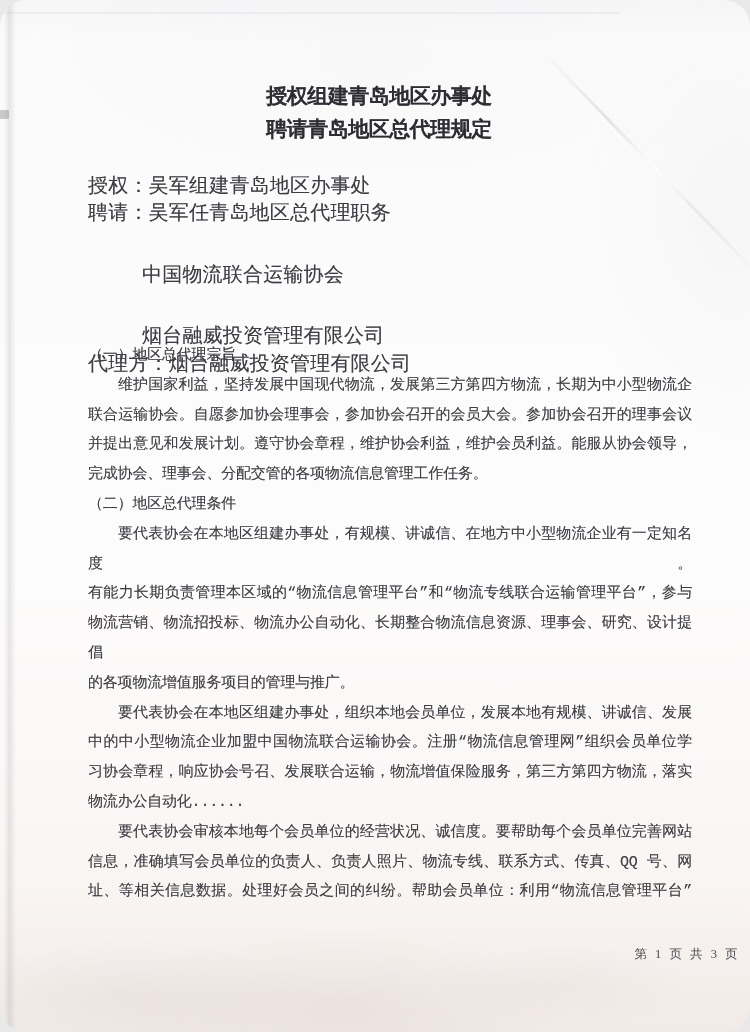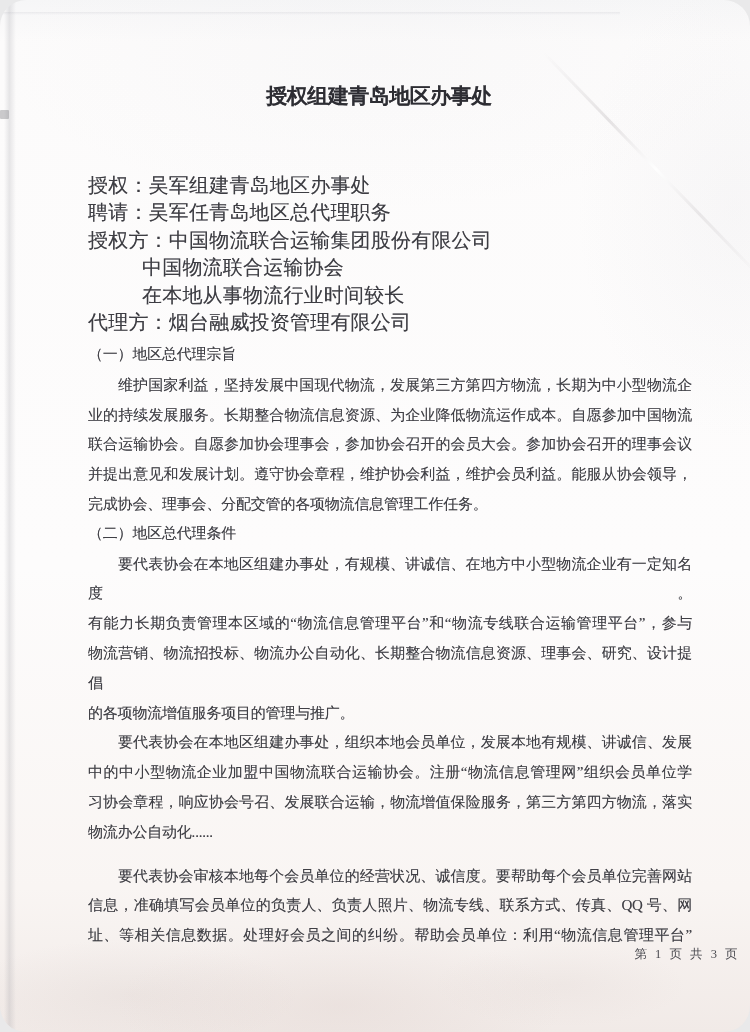--- a/index.html
+++ b/index.html
@@ -47,66 +47,65 @@
     font-size: 21px; line-height: 33px; font-weight: 700;
     letter-spacing: -0.5px; color: #2d2d33;
     text-shadow: 0 0 0.5px rgba(45,45,51,0.55);
   }
   .preamble {
     position: absolute; top: 172px; left: 88px; right: 40px;
     font-size: 20px; line-height: 27.4px;
     color: #3d3d43; letter-spacing: 0.2px;
     text-shadow: 0 0 0.4px rgba(61,61,67,0.45);
   }
-  .preamble .cont { padding-left: 54px; }
+  .preamble .cont { padding-left: 54px; margin-top: 34px; }
   .doc-body {
     position: absolute; top: 341px; left: 88px; width: 604px;
     font-size: 15px; line-height: 29.8px;
     letter-spacing: -0.2px; color: #3f3f45;
     text-shadow: 0 0 0.4px rgba(63,63,69,0.45);
   }
   .doc-body .heading { text-align: left; font-family: Liberation Mono, monospace; }
-  .doc-body .line { text-align: justify; text-align-last: justify; }
+  .doc-body .line { text-align: justify; text-align-last: justify; font-family: Liberation Mono, monospace; }
   .doc-body .line.last { text-align-last: left; }
   .doc-body .indent { text-indent: 2em; }
-  .doc-body .gap { margin-top: 14px; }
+  .doc-body .gap { }
   .footer {
     position: absolute; top: 946px; left: 0; width: 740px;
     text-align: right;
     font-size: 12.5px; letter-spacing: 2.5px; color: #4a4a50;
   }
 </style>
 </head>
 <body>
 
 <div class="page">
 
   <div class="edge-left"></div>
   <div class="edge-notch"></div>
   <div class="edge-top"></div>
   <div class="crease"></div>
 
   <div class="title-block">
     <div>授权组建青岛地区办事处</div>
+    <div>聘请青岛地区总代理规定</div>
   </div>
 
   <div class="preamble">
     <div class="pline">授权：吴军组建青岛地区办事处</div>
     <div class="pline">聘请：吴军任青岛地区总代理职务</div>
-    <div class="pline">授权方：中国物流联合运输集团股份有限公司</div>
     <div class="pline cont">中国物流联合运输协会</div>
-    <div class="pline cont">在本地从事物流行业时间较长</div>
+    <div class="pline cont">烟台融威投资管理有限公司</div>
     <div class="pline">代理方：烟台融威投资管理有限公司</div>
   </div>
 
   <div class="doc-body">
 
     <div class="heading">（一）地区总代理宗旨</div>
     <div class="line indent">维护国家利益，坚持发展中国现代物流，发展第三方第四方物流，长期为中小型物流企</div>
-    <div class="line">业的持续发展服务。长期整合物流信息资源、为企业降低物流运作成本。自愿参加中国物流</div>
     <div class="line">联合运输协会。自愿参加协会理事会，参加协会召开的会员大会。参加协会召开的理事会议</div>
     <div class="line">并提出意见和发展计划。遵守协会章程，维护协会利益，维护会员利益。能服从协会领导，</div>
     <div class="line last">完成协会、理事会、分配交管的各项物流信息管理工作任务。</div>
 
     <div class="heading">（二）地区总代理条件</div>
     <div class="line indent">要代表协会在本地区组建办事处，有规模、讲诚信、在地方中小型物流企业有一定知名度。</div>
     <div class="line">有能力长期负责管理本区域的“物流信息管理平台”和“物流专线联合运输管理平台”，参与</div>
     <div class="line">物流营销、物流招投标、物流办公自动化、长期整合物流信息资源、理事会、研究、设计提倡</div>
     <div class="line last">的各项物流增值服务项目的管理与推广。</div>
 

